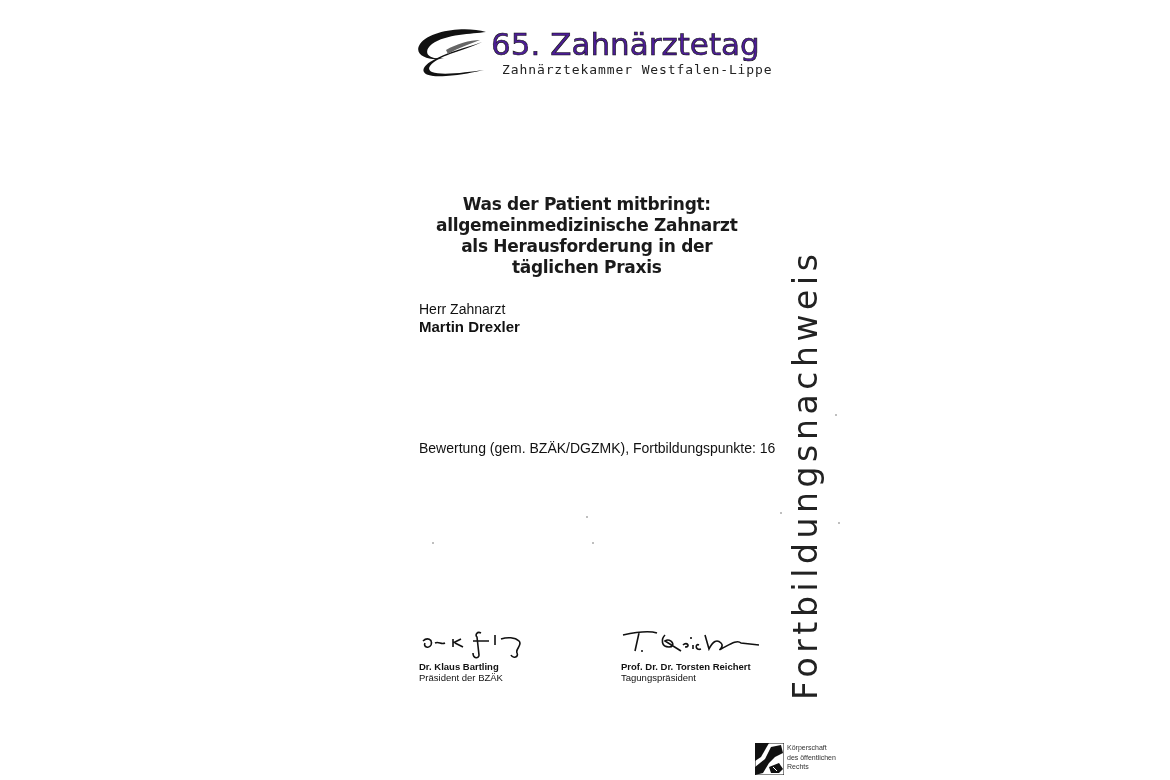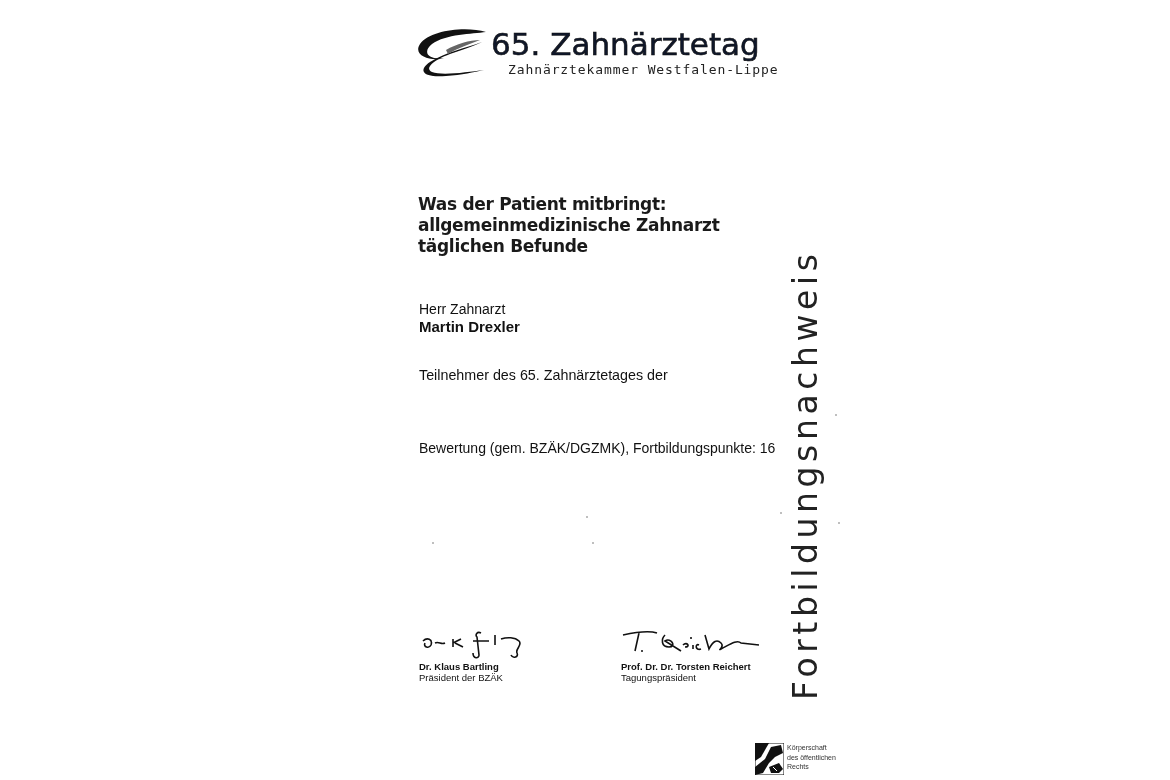--- a/index.html
+++ b/index.html
@@ -4,30 +4,30 @@
   <style>
     html, body { margin: 0; padding: 0; }
     body {
       width: 1170px; height: 780px; background: #ffffff; position: relative; overflow: hidden;
       font-family: "Liberation Sans", sans-serif; color: #111;
     }
     .logo { position: absolute; left: 416px; top: 26px; width: 340px; height: 60px; }
     .logo-mark { position: absolute; left: 0; top: 2px; width: 72px; height: 50px; }
     .logo-title {
       position: absolute; left: 75px; top: 0px; font-family: "DejaVu Sans", sans-serif;
-      font-size: 31px; font-weight: normal; letter-spacing: 0px; color: #0f172a; white-space: nowrap;
+      font-size: 31px; font-weight: normal; letter-spacing: 0px; color: #4c1d95; white-space: nowrap;
       -webkit-text-stroke: 0.6px #0e0e0e;
     }
     .logo-sub {
-      position: absolute; left: 92px; top: 36px; font-family: "DejaVu Sans Mono", monospace;
+      position: absolute; left: 86px; top: 36px; font-family: "DejaVu Sans Mono", monospace;
       font-size: 13px; letter-spacing: 0.9px; color: #222; white-space: nowrap; text-align: center;
     }
     .course-title {
-      position: absolute; left: 418px; top: 194px; font-family: "DejaVu Sans", sans-serif;
-      font-weight: bold; font-size: 17px; line-height: 21px; color: #1a1a1a; letter-spacing: -0.3px;
+      position: absolute; left: 436px; top: 194px; font-family: "DejaVu Sans", sans-serif;
+      font-weight: bold; font-size: 17px; line-height: 21px; color: #1a1a1a; letter-spacing: -0.3px; text-align: center;
     }
     .course-title div { white-space: nowrap; }
     .salutation { position: absolute; left: 419px; top: 300px; font-size: 14px; line-height: 18px; }
     .name { font-weight: bold; font-size: 15px; }
     .attendance { position: absolute; left: 419px; top: 366px; font-size: 14.3px; line-height: 18px; }
     .attendance div { white-space: nowrap; }
     .rating { position: absolute; left: 419px; top: 440px; font-size: 14px; white-space: nowrap; }
     .sig { position: absolute; font-size: 9.5px; line-height: 11px; }
     .sig .sig-name { font-weight: bold; }
     .sig svg { display: block; }
@@ -52,30 +52,30 @@
     <path d="M66 14 C50 20 30 24 14 34 C2 42 6 50 30 48 C46 47 58 44 68 42 C52 44 26 48 16 44 C8 40 18 32 34 26 C46 22 58 18 66 14 Z" fill="#111"></path>
     <path d="M30 22 C40 16 54 12 64 12 C54 16 42 20 32 26 Z" fill="#666"></path>
   </svg>
   <div class="logo-title">65. Zahnärztetag</div>
   <div class="logo-sub">Zahnärztekammer Westfalen-Lippe</div>
 </div>
 
 <div class="course-title">
   <div>Was der Patient mitbringt:</div>
   <div>allgemeinmedizinische Zahnarzt</div>
-  <div>täglichen Befunde</div>
+  <div>als Herausforderung in der</div>
+  <div>täglichen Praxis</div>
 </div>
 
 <div class="salutation">
   <div>Herr Zahnarzt</div>
   <div class="name">Martin Drexler</div>
 </div>
 
 <div class="attendance">
-  <div>Teilnehmer des 65. Zahnärztetages der</div>
 </div>
 
 <div class="rating">Bewertung (gem. BZÄK/DGZMK), Fortbildungspunkte: 16</div>
 
 <div class="sig sig-left">
   <svg width="120" height="36" viewBox="0 0 120 36">
     <path d="M4 16 C8 12 14 14 12 20 C10 24 4 22 6 18 M16 18 C20 16 22 20 26 18 M34 14 L34 22 M34 18 L42 14 M36 18 L44 22 M62 8 C58 6 56 10 58 12 L60 30 C60 34 54 34 54 28 M54 16 L70 16 M76 10 L76 20 M82 14 C88 12 96 12 100 16 C104 20 96 24 98 28 C100 32 94 34 92 30" stroke="#111" stroke-width="1.6" fill="none"></path>
   </svg>
   <div class="sig-name">Dr. Klaus Bartling</div>
   <div>Präsident der BZÄK</div>

